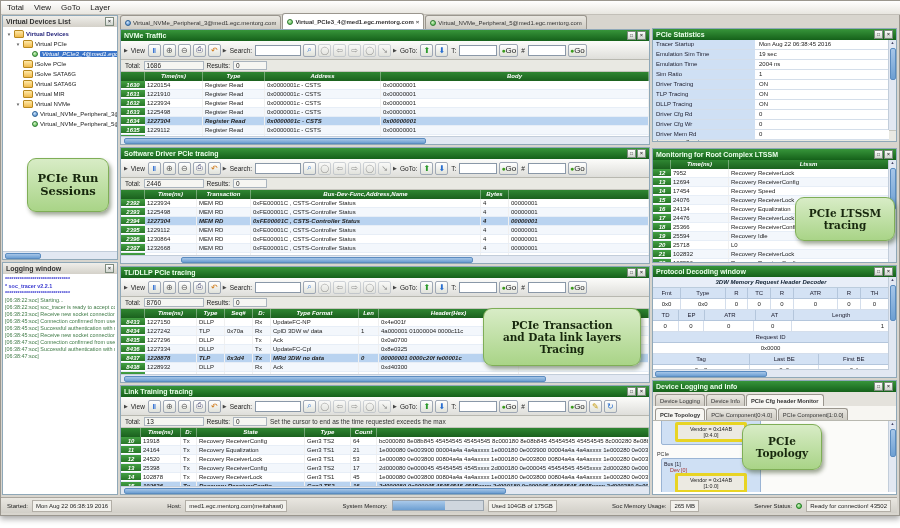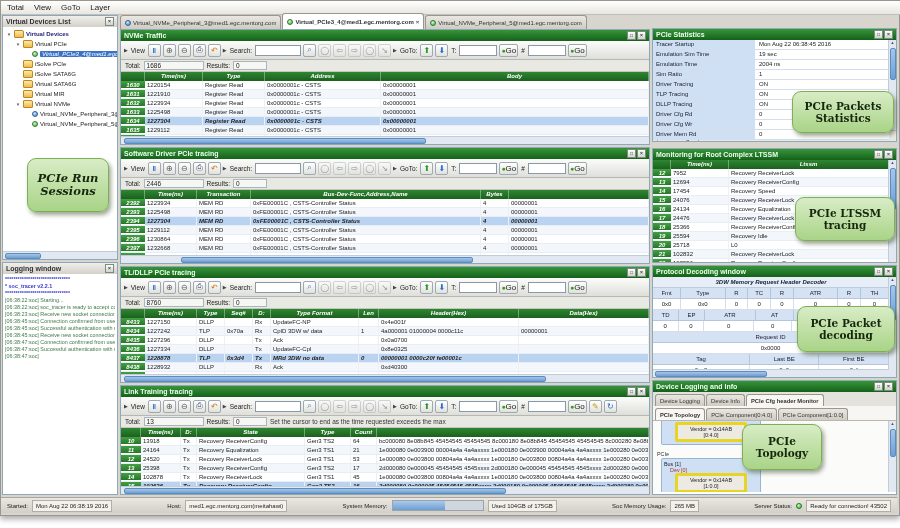--- a/index.html
+++ b/index.html
@@ -1082,23 +1082,22 @@
     <span class="sb-field">Used 104GB of 175GB</span>
     <span style="flex:.6;"></span>
     <span>Soc Memory Usage:</span>
     <span class="sb-field">265 MB</span>
     <span style="flex:.6;"></span>
     <span>Server Status:</span>
     <span class="sb-dot"></span>
     <span class="sb-field">Ready for connection! 43502</span>
   </div>
 
-  <div class="callout" style="left:792px;top:91px;width:100px;height:40px;font-size:10.5px;">PCIe Packets
-Statistics</div>
-  <div class="callout" style="left:27px;top:158px;width:80px;height:52px;font-size:11.5px;font-style:italic;">PCIe Run
+  <div class="callout" style="left:27px;top:158px;width:80px;height:52px;font-size:11.5px;">PCIe Run
 Sessions</div>
   <div class="callout" style="left:795px;top:197px;width:98px;height:42px;font-size:10.5px;">PCIe LTSSM
 tracing</div>
-  <div class="callout" style="left:797px;top:306px;width:96px;height:44px;font-size:10.5px;">PCIe Packet
-decoding</div>
+  <div class="callout" style="left:483px;top:308px;width:156px;height:56px;font-size:10.5px;">PCIe Transaction
+and Data link layers
+Tracing</div>
   <div class="callout" style="left:742px;top:424px;width:78px;height:44px;font-size:10.5px;">PCIe
 Topology</div>
 </div>
 
 </body></html>

